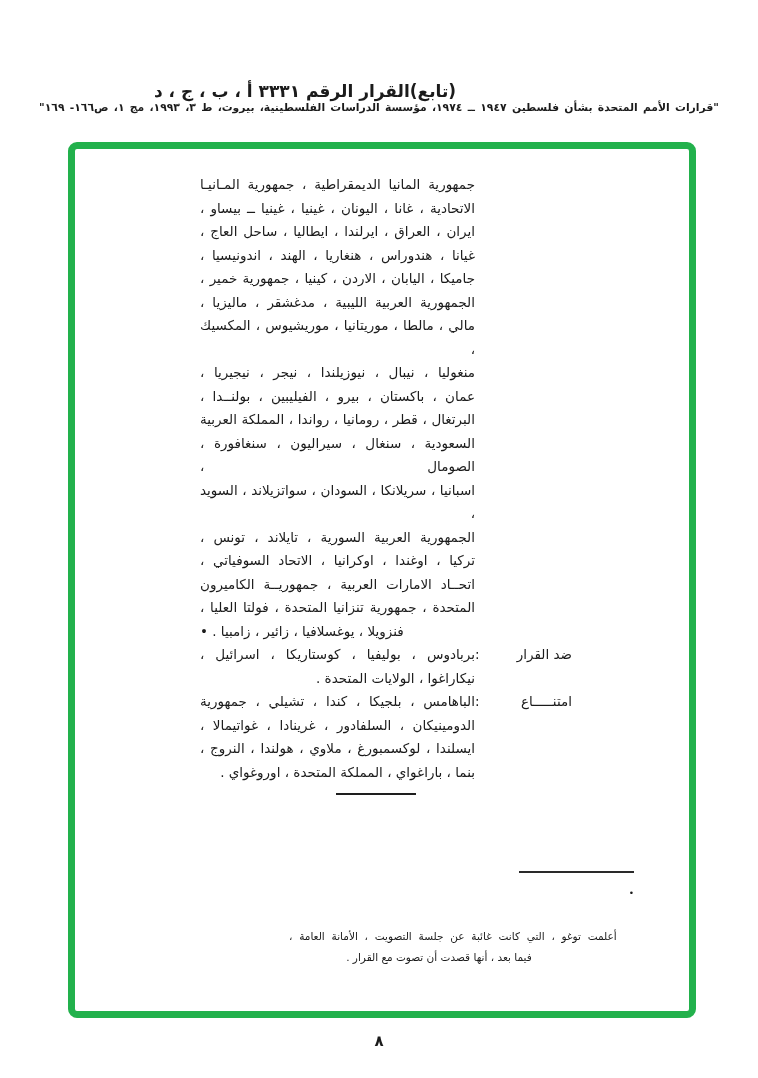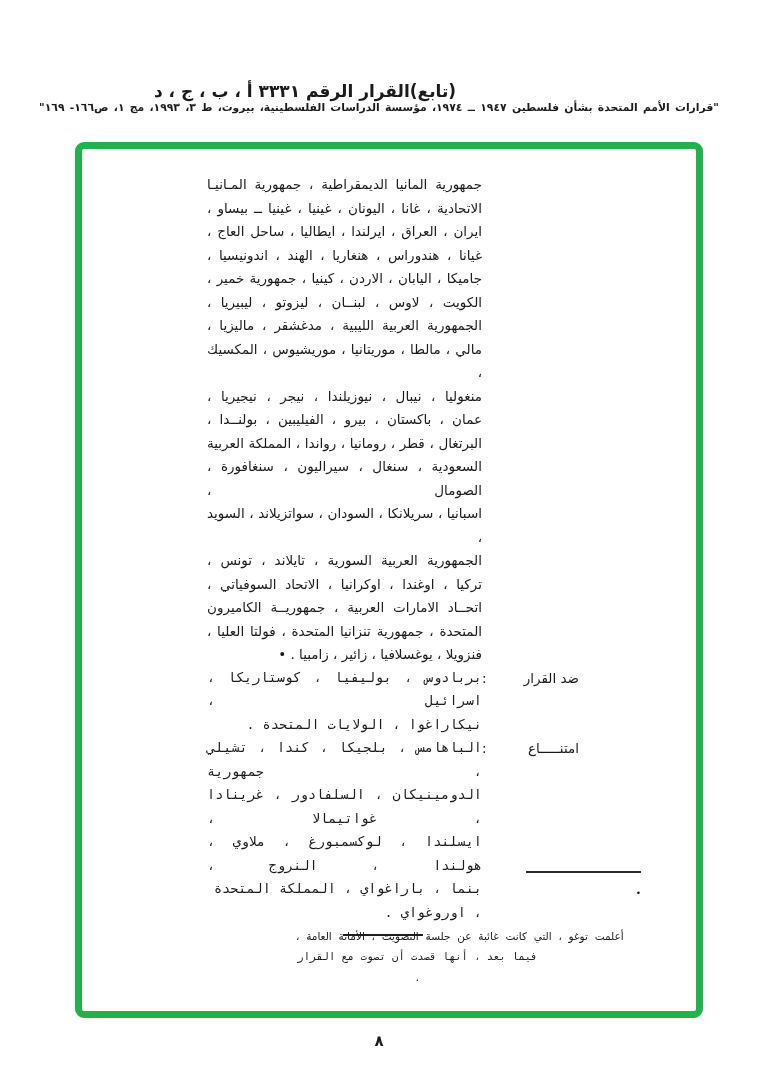--- a/index.html
+++ b/index.html
@@ -15,60 +15,60 @@
     direction:rtl; text-align:center;
     font-size:17px; font-weight:bold; letter-spacing:0.2px;
   }
   .source {
     position:absolute; top:101px; left:0; width:758px;
     direction:rtl; text-align:center; white-space:nowrap;
     font-size:10.8px; font-weight:bold; word-spacing:1.5px;
   }
 
   .frame {
-    position:absolute; left:75px; top:142px;
+    position:absolute; left:68px; top:142px;
     width:614px; height:862px;
     border:7px solid var(--frame_green,#22b14c);
     border-radius:9px;
     background:#fff;
   }
 
   .doc-body {
     position:absolute; top:24px; right:117px; left:125px;
     direction:rtl;
     font-size:13.5px; line-height:23.5px;
   }
   .in-favor { margin-right:97px; }
 
   .jl { text-align:justify; text-align-last:justify; }
   .rl { }
-  .cl { text-align:right; }
+  .cl { text-align:left; }
 
   .section { display:flex; }
   .label-cell {
     width:97px; display:flex; justify-content:space-between;
     align-items:flex-start; white-space:nowrap;
   }
-  .content { flex:1; min-width:0;font-family:Liberation Mono, monospace; }
+  .content { flex:1; min-width:0; }
 
   .end-divider {
     width:80px; height:2px; background:#1e1e1e;
     margin:9px auto 0; position:relative; left:-10px;
   }
 
   .footnote {
     position:absolute; top:722px; right:55px; width:345px;
     direction:rtl; font-size:10.5px; line-height:21px;
   }
   .fn-rule { width:115px; height:2px; background:#2a2a2a; margin-bottom:9px; }
   .fn-row { display:flex; gap:12px; }
   .fn-marker { font-size:9px; padding-top:1px; }
   .fn-text { flex:1; min-width:0;margin-top:44px; }
   .fn-l1 { text-align:justify; text-align-last:justify; }
-  .fn-l2 { text-align:center; padding-right:85px;font-family:Liberation Mono, monospace; }
+  .fn-l2 { text-align:right; padding-right:85px; }
 
   .pagenum {
     position:absolute; top:1032px; left:0; width:758px;
     text-align:center; font-size:15px; font-weight:bold;
   }
 </style>
 </head>
 <body>
 
 <div class="sheet">
@@ -78,21 +78,20 @@
 
   <div class="frame">
     <div class="doc-body">
 
       <div class="in-favor">
         <div class="jl">جمهورية المانيا الديمقراطية ، جمهورية المـانيـا</div>
         <div class="jl">الاتحادية ، غانا ، اليونان ، غينيا ، غينيا ــ بيساو ،</div>
         <div class="jl">ايران ، العراق ، ايرلندا ، ايطاليا ، ساحل العاج ،</div>
         <div class="jl">غيانا ، هندوراس ، هنغاريا ، الهند ، اندونيسيا ،</div>
         <div class="jl">جاميكا ، اليابان ، الاردن ، كينيا ، جمهورية خمير ،</div>
-        <div class="jl">الكويت ، لاوس ، لبنــان ، ليزوتو ، ليبيريا ،</div>
         <div class="jl">الجمهورية العربية الليبية ، مدغشقر ، ماليزيا ،</div>
         <div class="jl">مالي ، مالطا ، موريتانيا ، موريشيوس ، المكسيك ،</div>
         <div class="jl">منغوليا ، نيبال ، نيوزيلندا ، نيجر ، نيجيريا ،</div>
         <div class="jl">عمان ، باكستان ، بيرو ، الفيليبين ، بولنــدا ،</div>
         <div class="jl">البرتغال ، قطر ، رومانيا ، رواندا ، المملكة العربية</div>
         <div class="jl">السعودية ، سنغال ، سيراليون ، سنغافورة ، الصومال ،</div>
         <div class="jl">اسبانيا ، سريلانكا ، السودان ، سواتزيلاند ، السويد ،</div>
         <div class="jl">الجمهورية العربية السورية ، تايلاند ، تونس ،</div>
         <div class="jl">تركيا ، اوغندا ، اوكرانيا ، الاتحاد السوفياتي ،</div>
         <div class="jl">اتحــاد الامارات العربية ، جمهوريــة الكاميرون</div>

